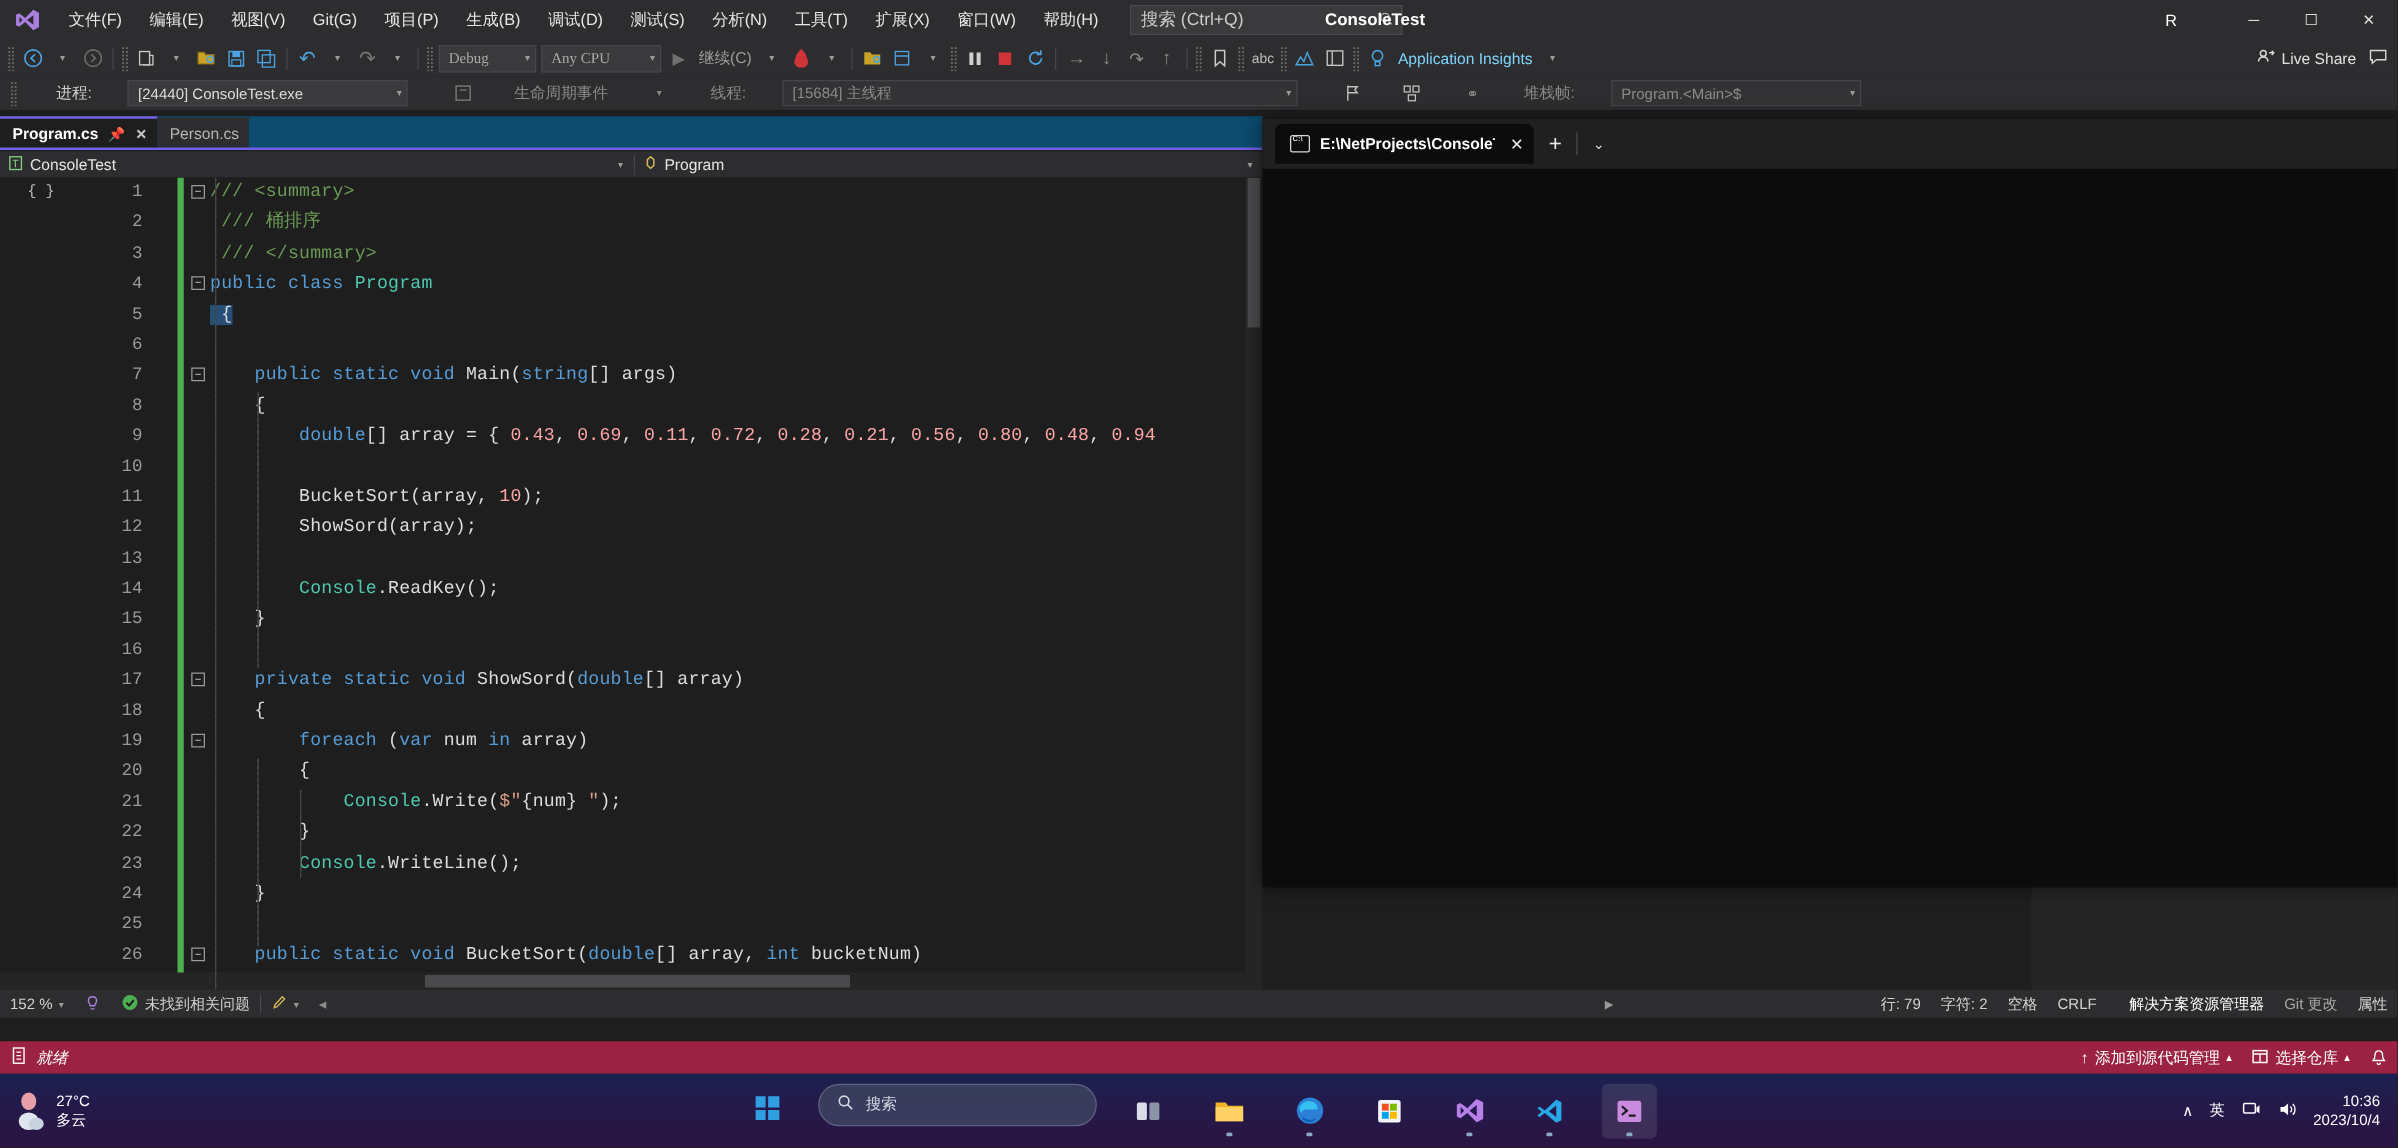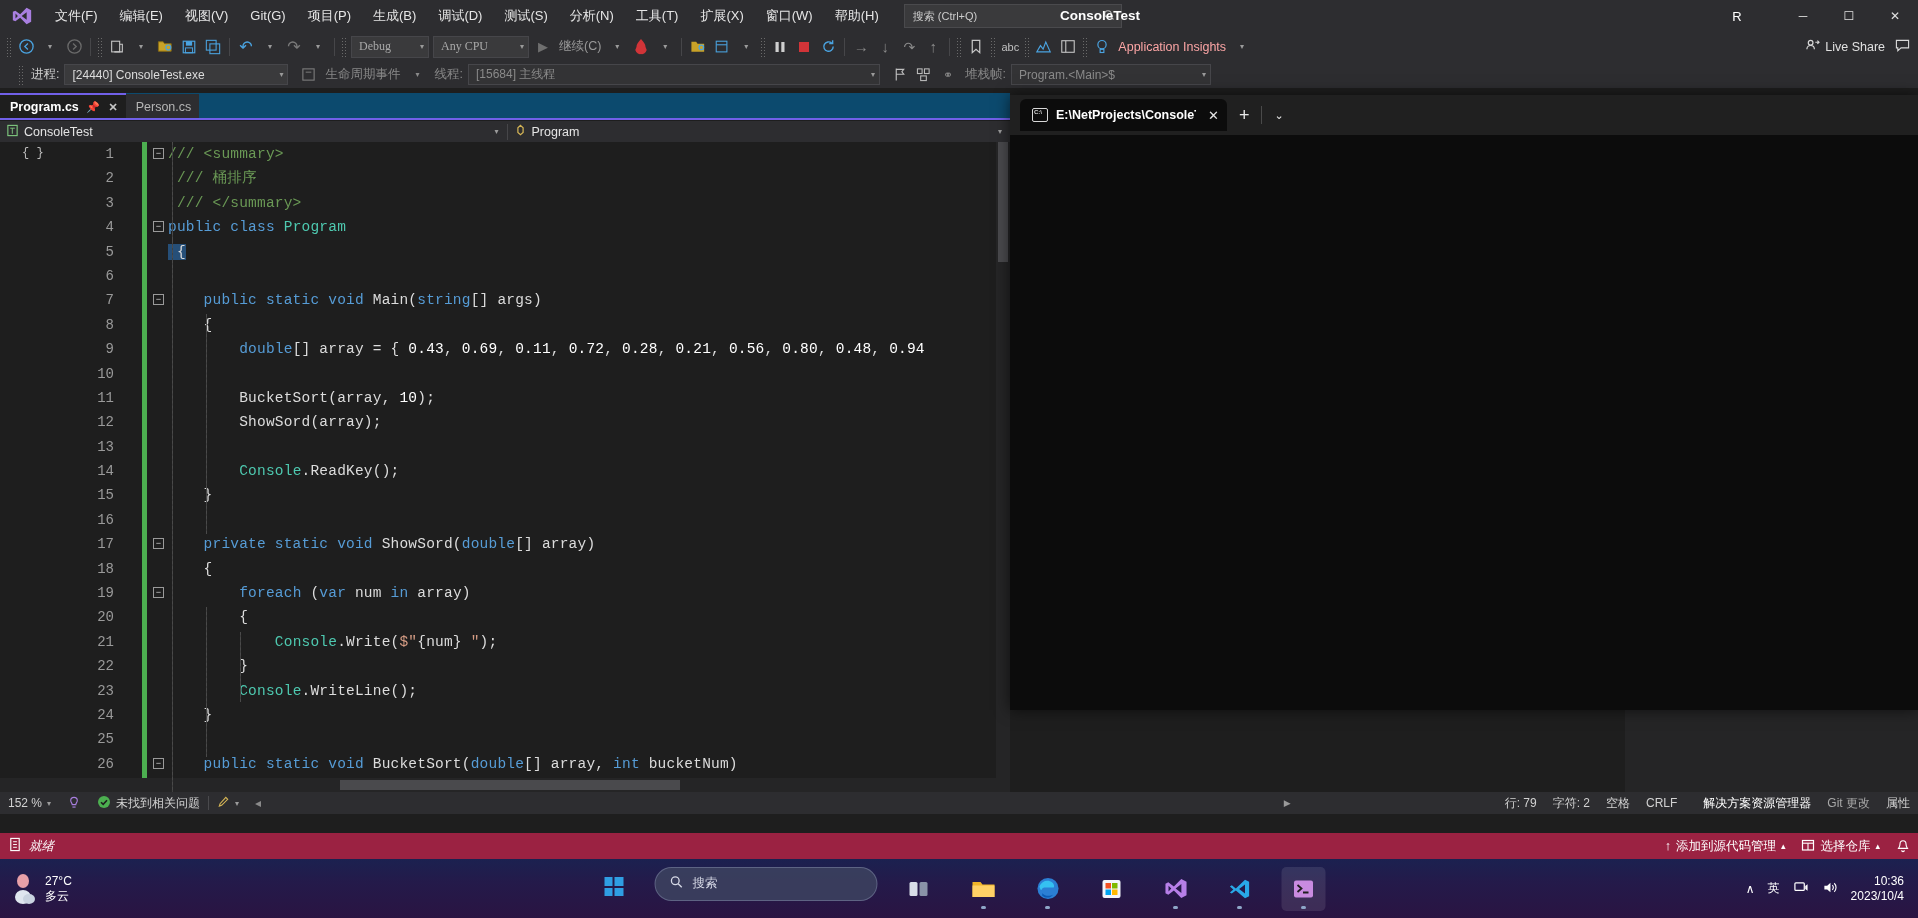--- a/index.html
+++ b/index.html
@@ -26,21 +26,21 @@
   .vs-logo svg { width: 20px; height: 20px; }
   .menubar { display: flex; align-items: center; height: 32px; }
   .menu-item {
     padding: 0 11px; height: 32px; line-height: 32px;
     font-size: 13px; color: #e6e6e6; white-space: nowrap; cursor: default;
   }
   .search-box {
     margin-left: 14px; width: 218px; height: 24px;
     background: #3a3a3c; border: 1px solid #4a4a4d;
     display: flex; align-items: center; justify-content: space-between;
-    padding: 0 6px 0 8px; color: #cccccc; font-size: 11px;
+    padding: 0 6px 0 8px; color: #cccccc; font-size: 14px;
   }
   .search-box .sicon { opacity: .85; }
   .window-project-name {
     position: absolute; left: 1060px; top: 0; height: 32px; line-height: 32px;
     font-size: 13.5px; font-weight: bold; color: #ffffff;
   }
   .win-controls { position: absolute; right: 0; top: 0; height: 32px; display: flex; }
   .wc {
     width: 46px; height: 32px; display: flex; align-items: center; justify-content: center;
     color: #e0e0e0; font-size: 12px;
@@ -66,28 +66,28 @@
     background-image: radial-gradient(circle, #6a6a6a 1px, transparent 1px);
     background-size: 3px 3px;
   }
   .tb-combo {
     height: 22px; background: #3a3a3c; border: 1px solid #46464a;
     display: flex; align-items: center; justify-content: space-between;
     padding: 0 4px 0 7px; color: #a9a9a9; font-size: 12px; margin: 0 2px;
   }
   .tb-combo .cv { white-space: nowrap; overflow: hidden; font-family: Liberation Serif, serif; }
   .tb-combo .carat { font-size: 8px; color: #9a9a9a; margin-left: 8px; }
-  .tb-text { color: #fca5a5; font-size: 12.5px; padding: 0 4px; white-space: nowrap; }
+  .tb-text { color: #7dd3fc; font-size: 12.5px; padding: 0 4px; white-space: nowrap; }
   .tb-right { position: absolute; right: 8px; display: flex; align-items: center; gap: 10px; }
   .live-share { color: #e0e0e0; font-size: 12.5px; display: flex; align-items: center; gap: 5px; }
 
   
   .debugbar {
     position: absolute; top: 61px; left: 0; width: 1918px; height: 27px;
-    background: #2d2d30; display: flex; align-items: center; padding-left: 16px;
+    background: #2d2d30; display: flex; align-items: center; padding-left: 6px; gap: 24px;
   }
   .db-label { color: #cfcfcf; font-size: 12.5px; padding: 0 5px; white-space: nowrap; }
   .db-label.dim { color: #888; }
   .db-combo {
     height: 21px; background: #3a3a3c; border: 1px solid #46464a;
     display: flex; align-items: center; justify-content: space-between;
     padding: 0 4px 0 7px; color: #dcdcdc; font-size: 12px;
   }
   .db-combo.disabled { color: #8a8a8a; background: #333335; }
   .db-combo .carat { font-size: 8px; color: #9a9a9a; margin-left: 6px; }
@@ -139,21 +139,21 @@
   }
   .code {
     position: absolute; left: 168px; top: 0; width: 880px; height: 650px;
     font-family: "Liberation Mono", monospace; font-size: 14.5px;
     white-space: pre; line-height: 24.4px; letter-spacing: .2px;
   }
   .code .row { height: 24.4px; }
   .kw  { color: #569cd6; }
   .cmt { color: #6a9955; }
   .typ { color: #4ec9b0; }
-  .num { color: #ffffff; }
+  .num { color: #fca5a5; }
   .str { color: #d69d85; }
   .pln { color: #dcdcdc; }
   .sel-brace { background: #264f78; color: #dcdcdc; }
   .indent-guide {
     position: absolute; width: 1px; background: #404040; top: 0;
   }
   .ed-scroll-v {
     position: absolute; right: 0; top: 0; width: 14px; height: 650px; background: #252526;
   }
   .ed-scroll-v .thumb { position: absolute; top: 0px; left: 2px; width: 10px; height: 120px; background: #4a4a4d; }

